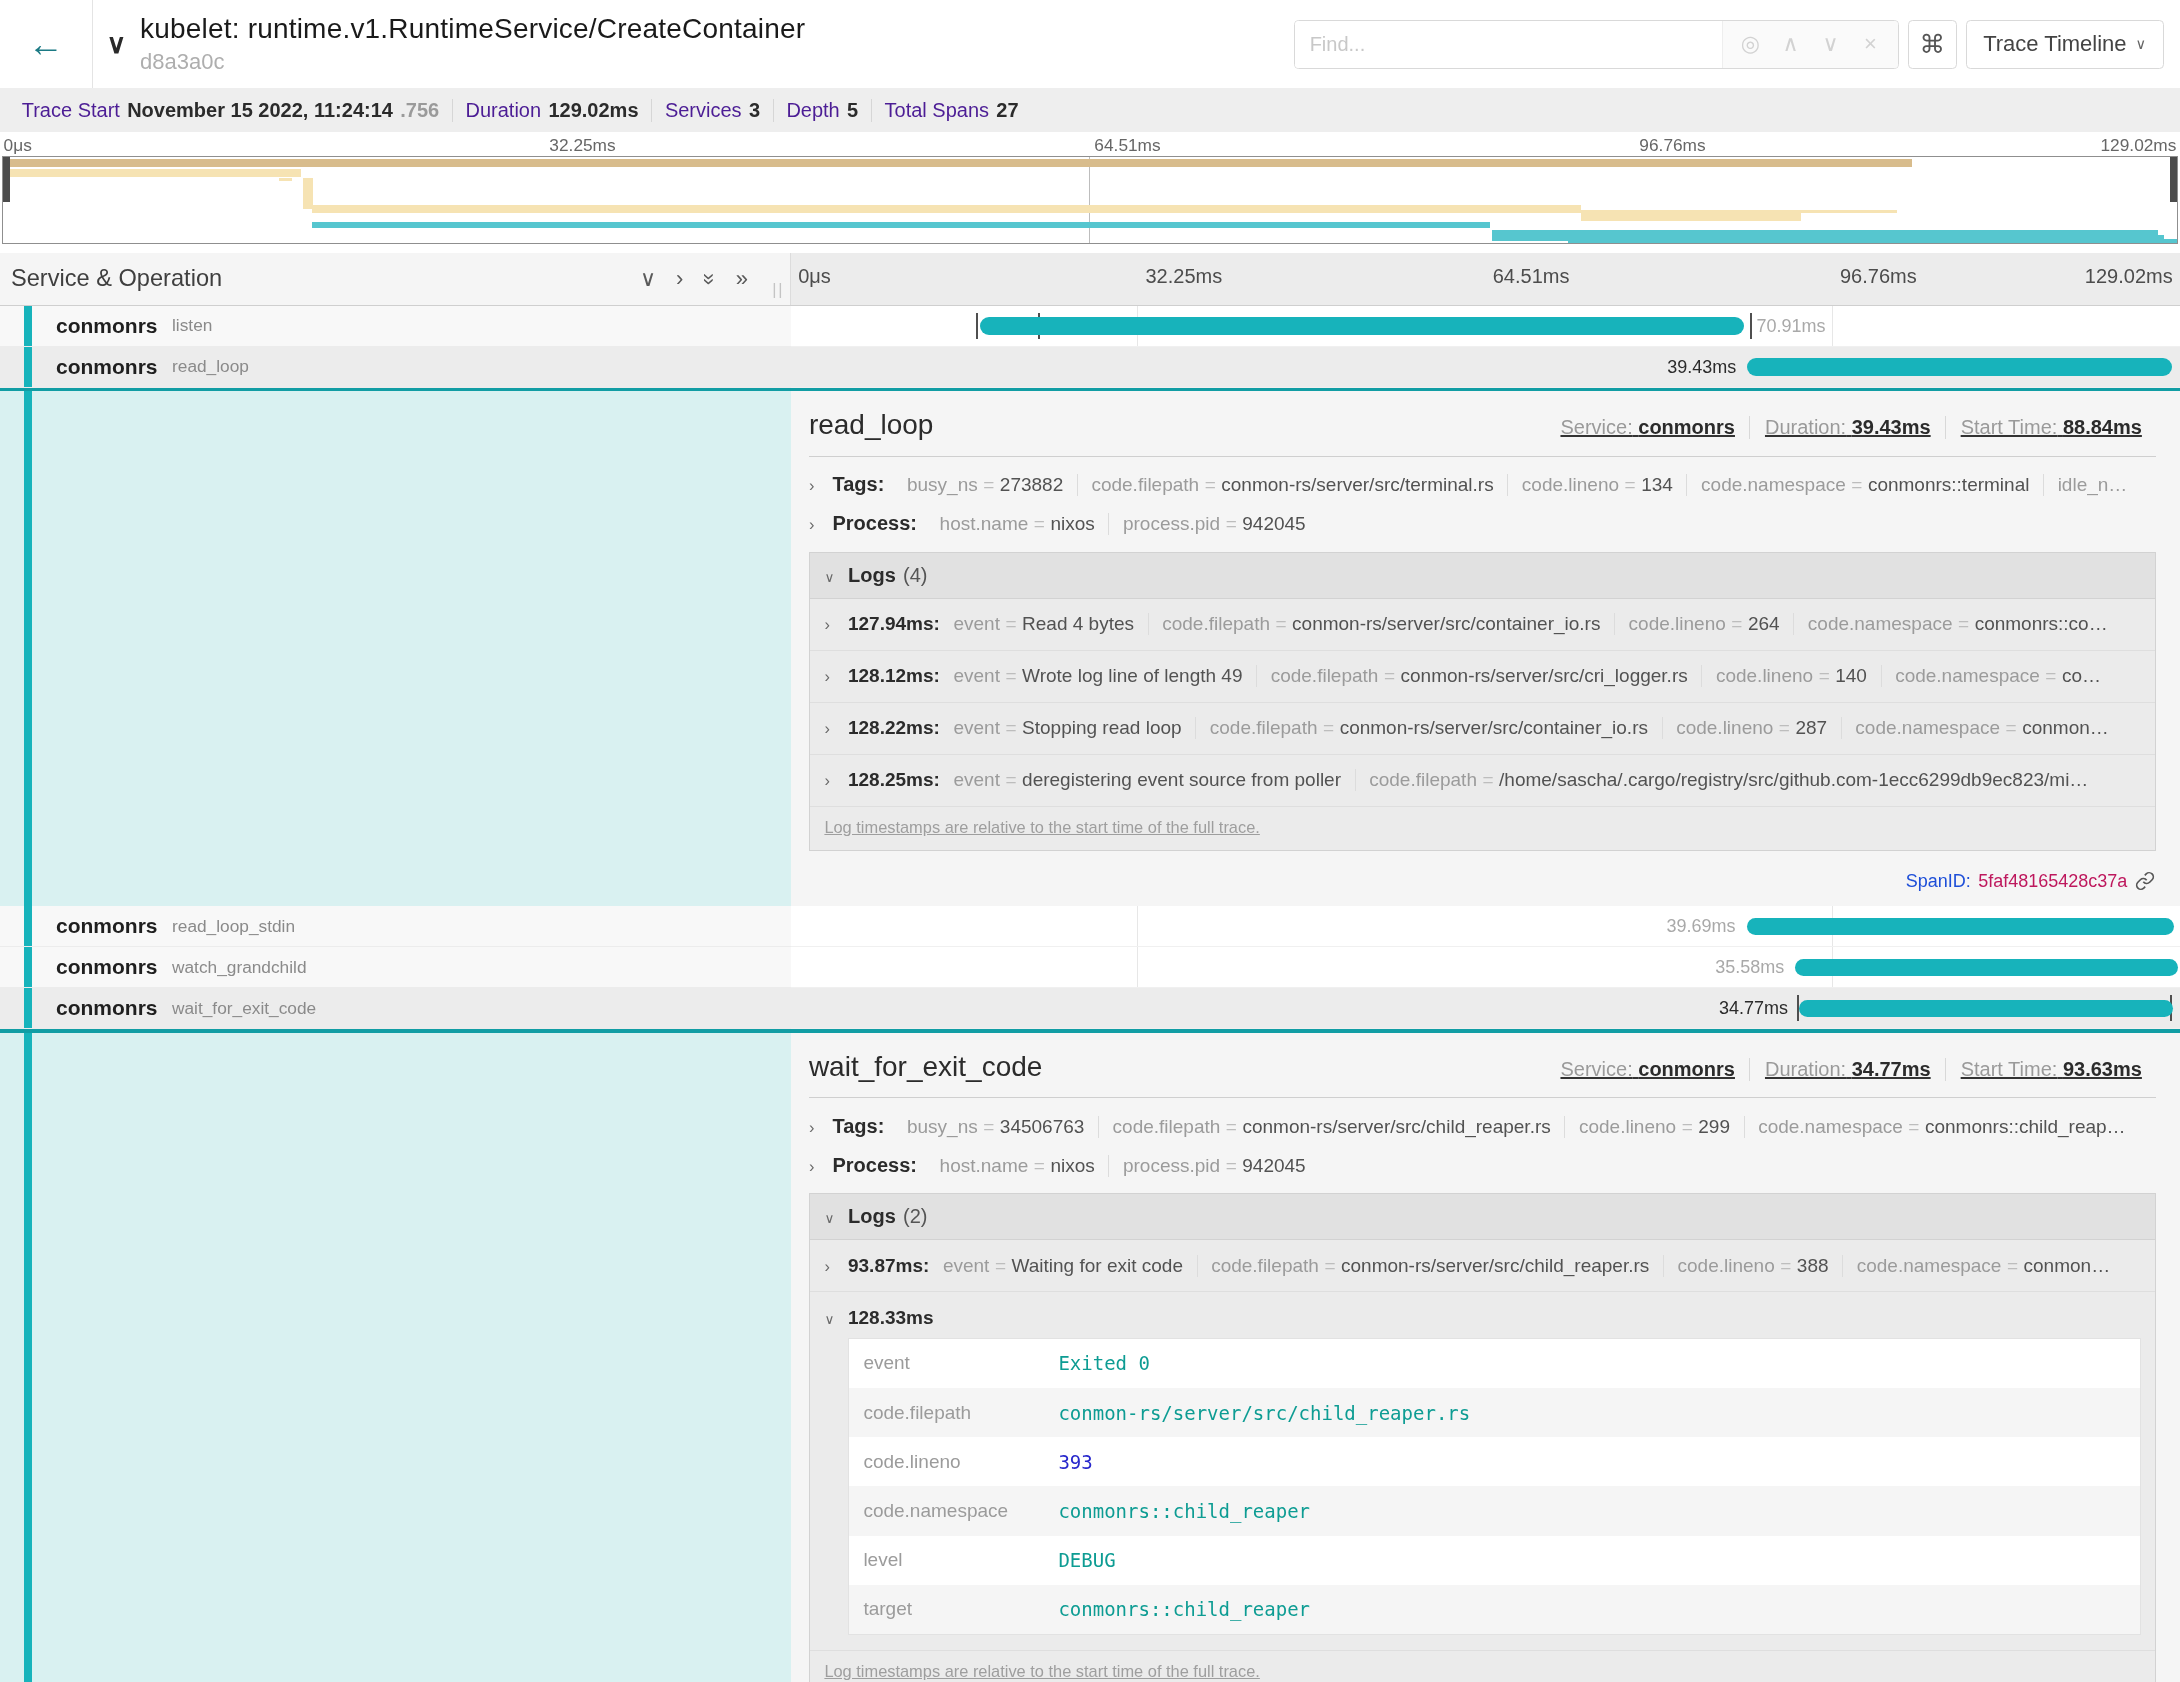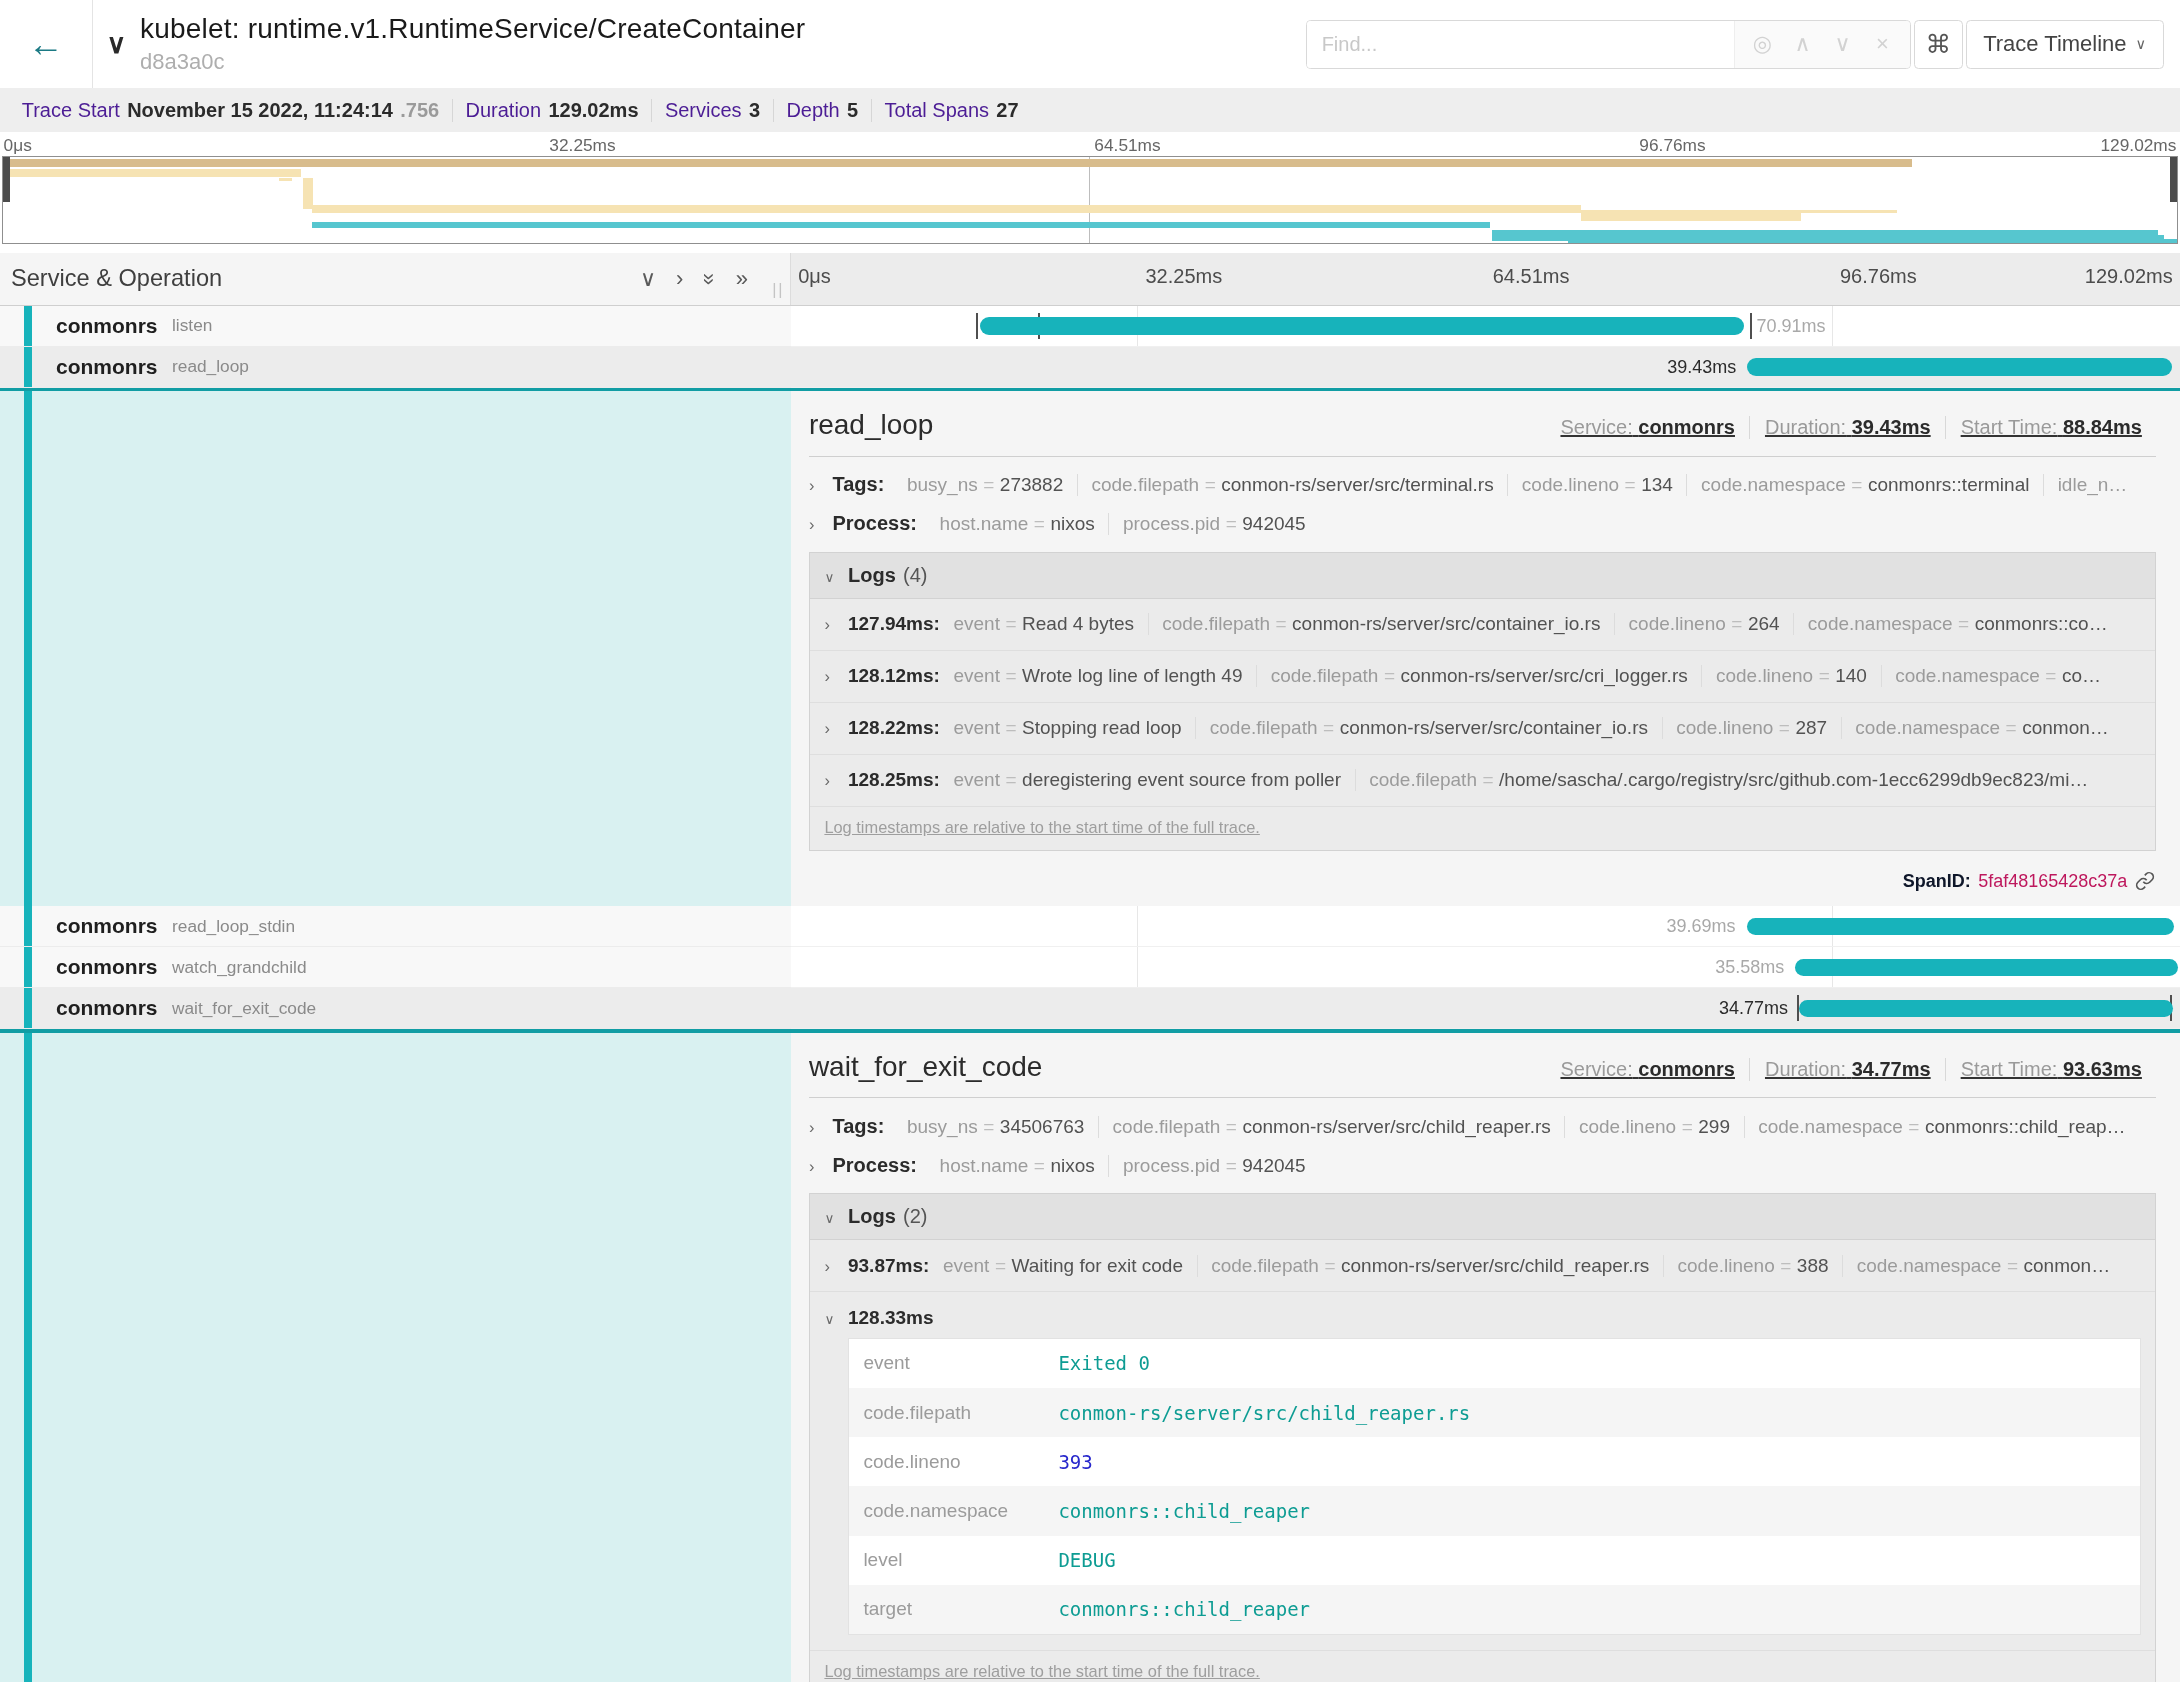--- a/index.html
+++ b/index.html
@@ -9,21 +9,21 @@
   
   .hdr { display:flex; align-items:stretch; height:88px; background:#fff; position:relative; }
   .hdr-back { width:93px; display:flex; align-items:center; justify-content:center;
     border-right:0.9px solid #e4e4e4; cursor:pointer; }
   .hdr-back .glyph { font-size:36px; color:#1b7a84; }
   .hdr-collapse { width:47px; display:flex; align-items:center; justify-content:center; cursor:pointer; }
   .hdr-collapse .glyph { font-size:27px; color:#2a2a2a; font-weight:bold; }
   .hdr-titles { display:flex; flex-direction:column; justify-content:center; }
   .hdr-title { font-size:28px; color:#1a1a1a; letter-spacing:0.2px; }
   .hdr-sub { font-size:22px; color:#aeaeae; margin-top:3.6px; }
-  .hdr-right { margin-left:auto; display:flex; align-items:center; gap:3px; padding-right:16.4px; }
+  .hdr-right { margin-left:auto; display:flex; align-items:center; gap:9px; padding-right:16.4px; }
   .findwrap { display:flex; height:49px; border:0.9px solid #d9d9d9; border-radius:4.5px; overflow:hidden; background:#fff; }
   .find-input { border:0; outline:none; width:427px; padding:0 14.5px; font-size:20px; color:#444;
     font-family:"Liberation Sans", sans-serif; }
   .find-input::placeholder { color:#c8c8c8; }
   .find-btns { display:flex; align-items:center; background:#fafafa; border-left:0.9px solid #eee; padding:0 7.3px; }
   .find-btns .fbtn { width:40px; text-align:center; font-size:22px; color:#d2d2d2; cursor:pointer; }
   .sqbtn { height:49px; width:49px; border:0.9px solid #d9d9d9; border-radius:4.5px; background:#fff;
     display:flex; align-items:center; justify-content:center; font-size:25.5px; color:#555; cursor:pointer; }
   .ttbtn { height:49px; border:0.9px solid #d9d9d9; border-radius:4.5px; background:#fff; display:flex;
     align-items:center; gap:9px; padding:0 16.4px; font-size:22px; color:#444; cursor:pointer; }
@@ -103,21 +103,21 @@
   .logsbox { border:0.9px solid #d2d2d2; background:#ebebeb; margin:3.6px 0 11px 0; }
   .logshdr { background:#e1e1e1; border-bottom:0.9px solid #d2d2d2; padding:11px 14.5px; display:flex;
     align-items:baseline; cursor:pointer; }
   .logshdr .lt { font-size:20px; font-weight:bold; color:#2b2b2b; margin-right:7.3px; }
   .logshdr .lc { font-size:20px; color:#555; }
   .logrow { display:flex; align-items:baseline; padding:14.5px 9px 14.5px 14.5px; white-space:nowrap; overflow:hidden; cursor:pointer; }
   .logrow + .logrow { border-top:0.9px solid #dedede; }
   .lts { font-size:19px; font-weight:bold; color:#2b2b2b; margin-right:0; }
   .lognote { padding:11px 14.5px 12.7px 14.5px; font-size:16.4px; color:#9e9e9e; border-top:0.9px solid #dedede;text-decoration:underline; }
   .spanid { display:flex; justify-content:flex-end; align-items:center; gap:7.3px; font-size:18px; padding:9px 1.8px 1.8px 0; }
-  .spanid .sl { color:#0f172a;font-weight:bold; } .spanid .sv { color:#be185d; font-weight:normal; }
+  .spanid .sl { color:#1d4ed8; } .spanid .sv { color:#be185d; font-weight:normal; }
   .linkic { width:20px; height:20px; stroke:#555; fill:none; stroke-width:2; cursor:pointer; }
 
   
   .logdetail { padding:3.6px 14.5px 14.5px 38px; }
   .kvtable { background:#fff; border:0.9px solid #e2e2e2; }
   .kvrow { display:flex; padding:13.6px 14.5px; font-size:19px; }
   .kvrow:nth-child(even) { background:#f5f5f5; }
   .kvrow .k { width:195px; color:#9b9b9b; flex:0 0 auto; }
   .kvrow .v { font-family:"DejaVu Sans Mono", monospace; color:#0d9c93; }
   .kvrow .v.num { color:#2727cc; }

